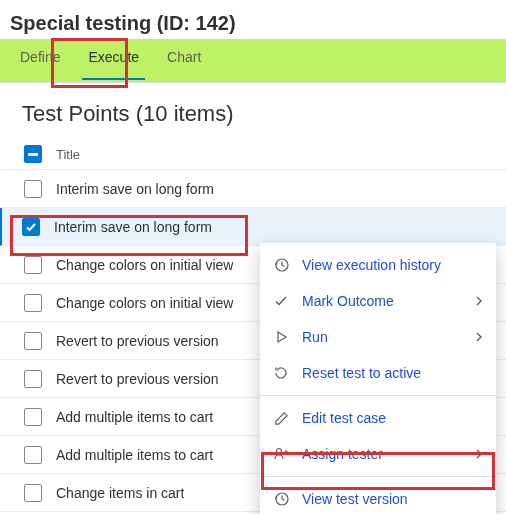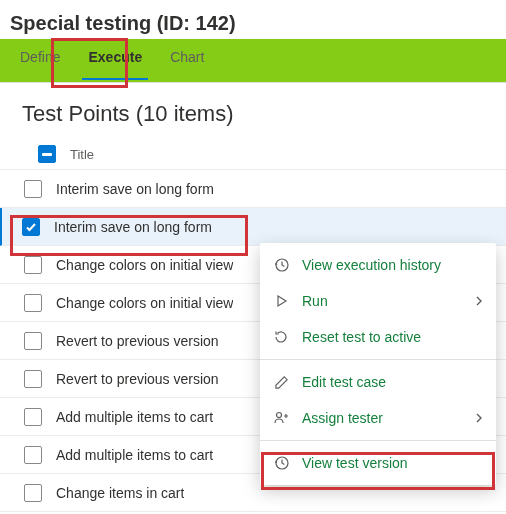--- a/index.html
+++ b/index.html
@@ -16,50 +16,50 @@
   }
   .page-title {
     font-size: 20px;
     font-weight: 600;
     padding: 12px 10px 4px 10px;
   }
   .tabs {
     display: flex;
     border-bottom: 1px solid #e1dfdd;
     padding-left: 6px;
-    background: #84cc16;
+    background: #bef264;
     height: 44px;
     align-items: stretch;
   }
   .tab {
     padding: 10px 14px 10px 14px;
     cursor: pointer;
     color: #605e5c;
     border-bottom: 2px solid transparent;
     position: relative;
   }
   .tab.active {
     color: #323130;
-    font-weight: 700;
+    font-weight: 400;
   }
   .tab.active::after {
     content: "";
     position: absolute;
     left: 8px; right: 8px; bottom: 0;
     height: 2px;
     background: #0078d4;
   }
   .section-title {
     font-size: 22px;
     padding: 18px 10px 12px 22px;
   }
   .grid-header {
     display: flex;
     align-items: center;
-    padding: 6px 10px 6px 38px;
+    padding: 6px 10px 6px 24px;
     border-bottom: 1px solid #edebe9;
     color: #605e5c;
     font-size: 13px;
   }
   .chk {
     width: 18px; height: 18px;
     border: 1px solid #8a8886;
     border-radius: 2px;
     margin-right: 14px;
     flex-shrink: 0;
@@ -110,21 +110,21 @@
     box-shadow: 0 6px 18px rgba(0,0,0,0.22);
     border-radius: 2px;
     padding: 4px 0;
   }
   .mi {
     display: flex;
     align-items: center;
     height: 36px;
     padding: 0 12px;
     cursor: pointer;
-    color: #15803d;
+    color: #1d4ed8;
   }
   .mi .ic { width: 18px; height: 18px; margin-right: 12px; display:flex;align-items:center;justify-content:center; color:#605e5c; }
   .mi .lbl { flex: 1; }
   .mi .chev { color:#605e5c; }
   .sep { height:1px; background:#e1dfdd; margin:4px 0; }
 
   svg { display:block; }
 </style>
 </head>
 <body>
@@ -193,20 +193,33 @@
       <svg width="16" height="16" viewBox="0 0 16 16" fill="none" stroke="#605e5c" stroke-width="1.2">
         <circle cx="9" cy="8" r="6"></circle>
           <path d="M9 4.5V8l2.4 1.5"></path>
           <path d="M2.5 5.5 L2 8 L4.6 7.3" fill="#605e5c" stroke="none"></path>
       </svg>
     </span>
     <span class="lbl">View execution history</span>
   </div>
   <div class="mi">
     <span class="ic">
+      <svg width="16" height="16" viewBox="0 0 16 16" fill="none" stroke="#605e5c" stroke-width="1.4">
+          <path d="M3 8.5l3 3L13 4"></path>
+        </svg>
+    </span>
+    <span class="lbl">Mark Outcome</span>
+    <span class="chev">
+      <svg width="10" height="10" viewBox="0 0 10 10" fill="none" stroke="#605e5c" stroke-width="1.4">
+          <path d="M3 1l4 4-4 4"></path>
+        </svg>
+    </span>
+  </div>
+  <div class="mi">
+    <span class="ic">
       <svg width="14" height="14" viewBox="0 0 14 14" fill="none" stroke="#605e5c" stroke-width="1.2">
           <path d="M4 2l8 5-8 5z"></path>
         </svg>
     </span>
     <span class="lbl">Run</span>
     <span class="chev">
       <svg width="10" height="10" viewBox="0 0 10 10" fill="none" stroke="#605e5c" stroke-width="1.4">
           <path d="M3 1l4 4-4 4"></path>
         </svg>
     </span>

